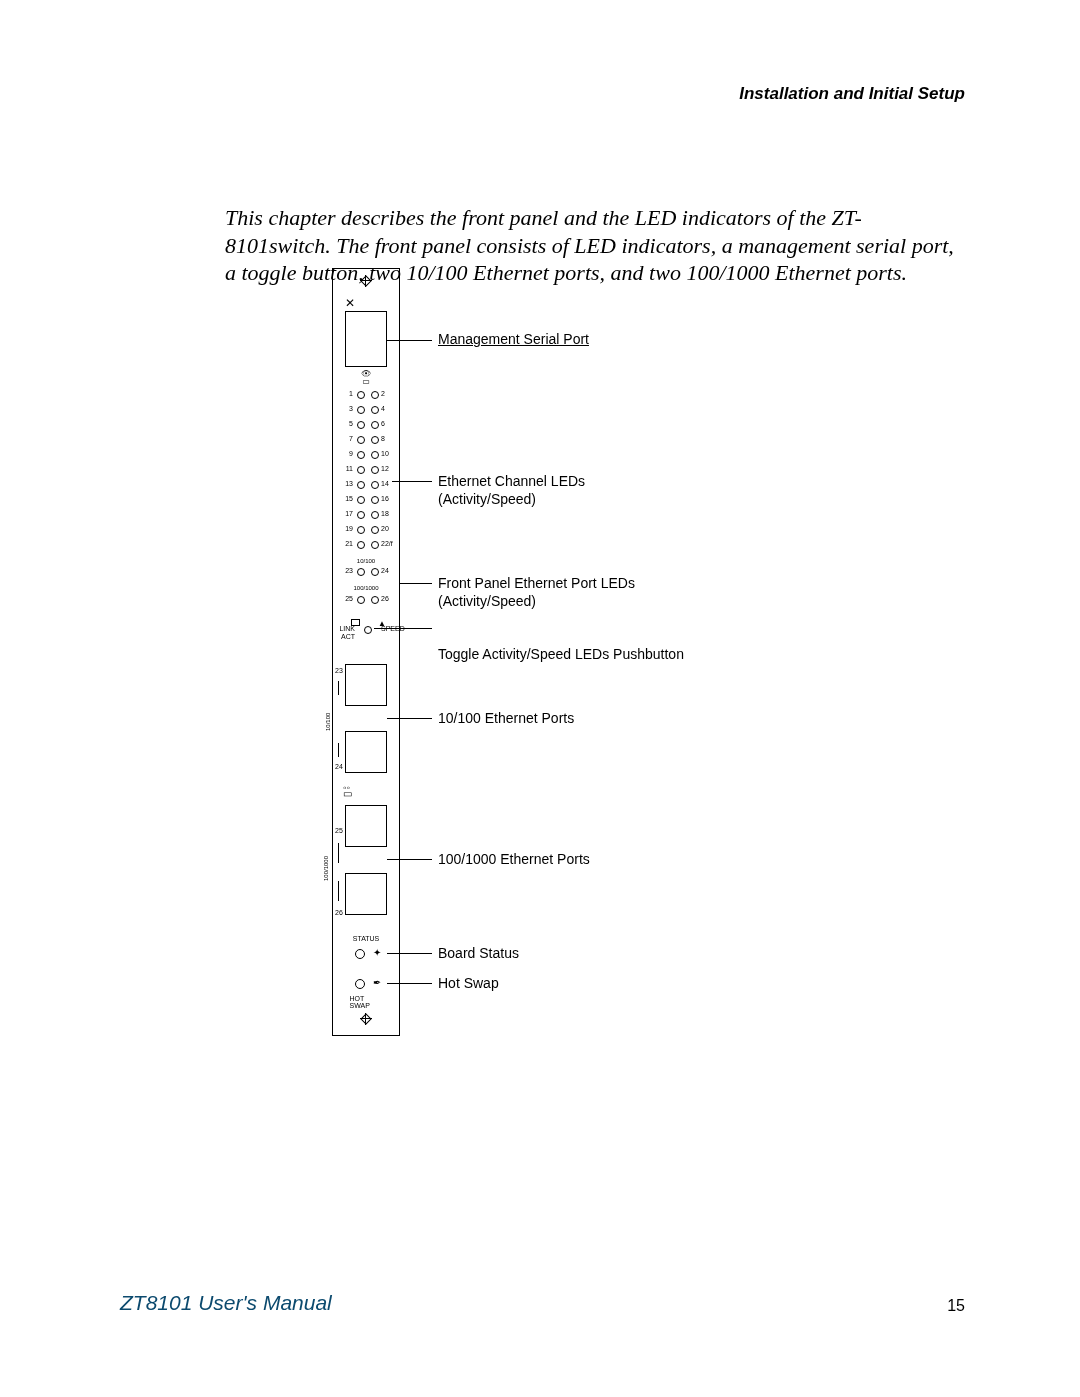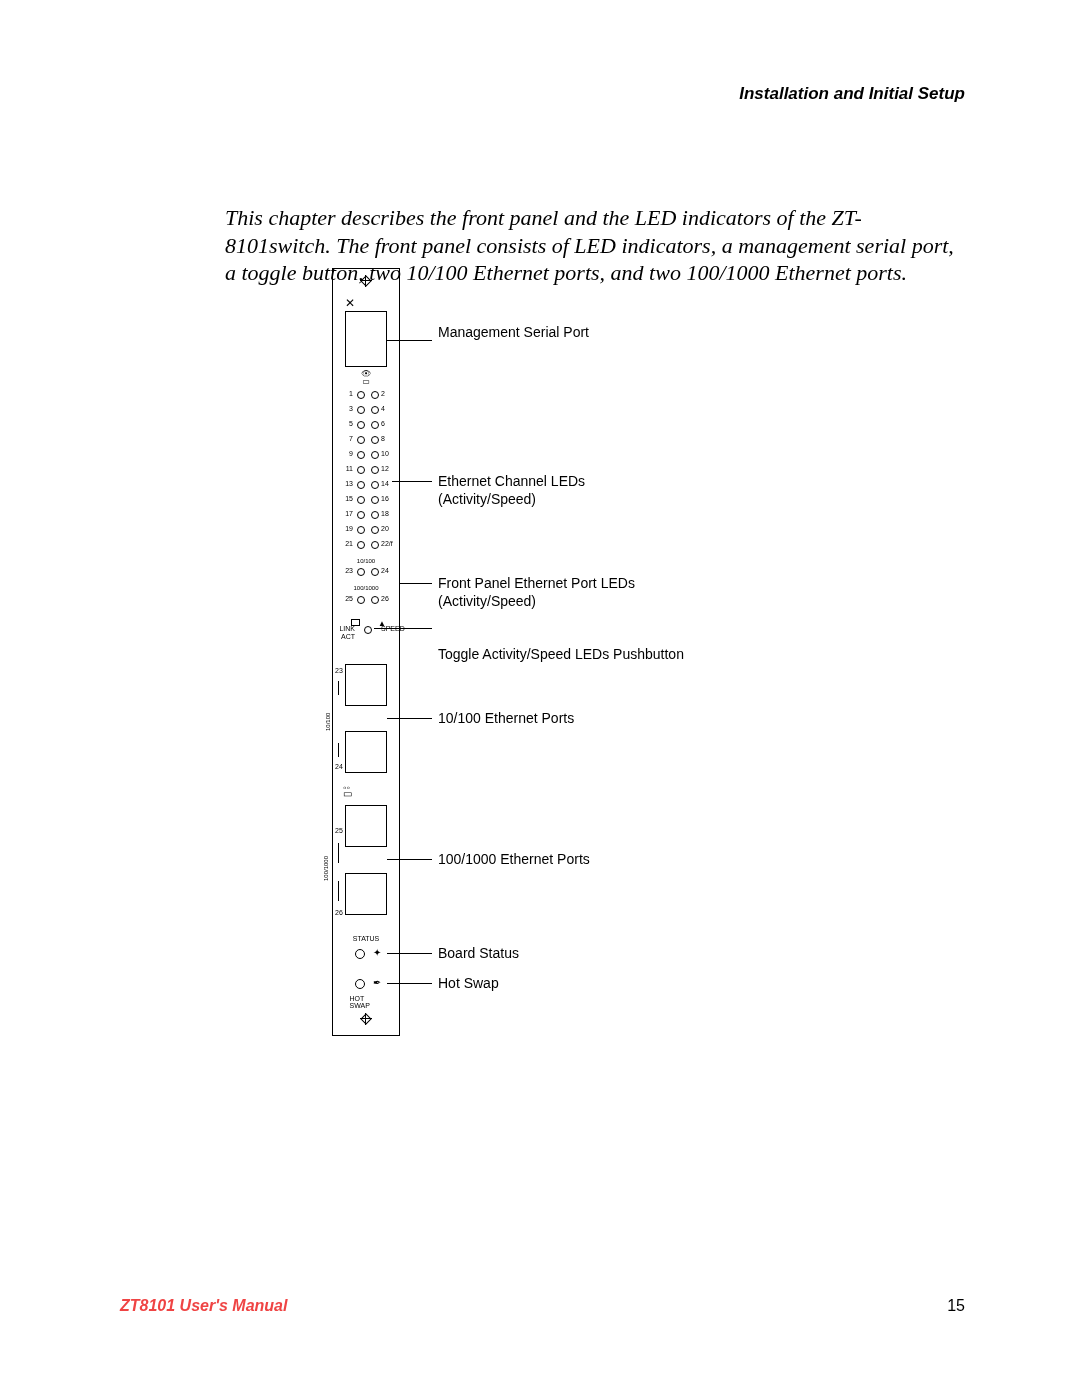--- a/index.html
+++ b/index.html
@@ -49,23 +49,23 @@
     font-style: italic;
   }
 
   
   .footer-left {
     position: absolute;
     bottom: 82px;
     left: 120px;
     font-family: Arial, Helvetica, sans-serif;
     font-style: italic;
-    font-weight: bold;
-    font-size: 16px;
-    color: #ef4444;
+    font-weight: normal;
+    font-size: 21px;
+    color: #0c4a6e;
   }
   .footer-right {
     position: absolute;
     bottom: 82px;
     right: 115px;
     font-family: Arial, Helvetica, sans-serif;
     font-size: 16px;
   }
 
   
@@ -402,21 +402,21 @@
 
     <div class="leader" style="top:72px;  left:55px; width:45px;"></div>
     <div class="leader" style="top:213px; left:60px; width:40px;"></div>
     <div class="leader" style="top:315px; left:68px; width:32px;"></div>
     <div class="leader" style="top:360px; left:42px; width:58px;"></div>
     <div class="leader" style="top:450px; left:55px; width:45px;"></div>
     <div class="leader" style="top:591px; left:55px; width:45px;"></div>
     <div class="leader" style="top:685px; left:55px; width:45px;"></div>
     <div class="leader" style="top:715px; left:55px; width:45px;"></div>
 
-    <div class="callout" style="top:56px;">Management Serial Port</div>
+    <div class="callout" style="top:63px;text-decoration:underline;">Management Serial Port</div>
     <div class="callout" style="top:205px; white-space:pre;">Ethernet Channel LEDs
 (Activity/Speed)</div>
     <div class="callout" style="top:307px; white-space:pre;">Front Panel Ethernet Port LEDs
 (Activity/Speed)</div>
     <div class="callout" style="top:352px;margin-top:26px;">Toggle Activity/Speed LEDs Pushbutton</div>
     <div class="callout" style="top:442px;">10/100 Ethernet Ports</div>
     <div class="callout" style="top:583px;">100/1000 Ethernet Ports</div>
     <div class="callout" style="top:677px;">Board Status</div>
     <div class="callout" style="top:707px;">Hot Swap</div>
   </div>

